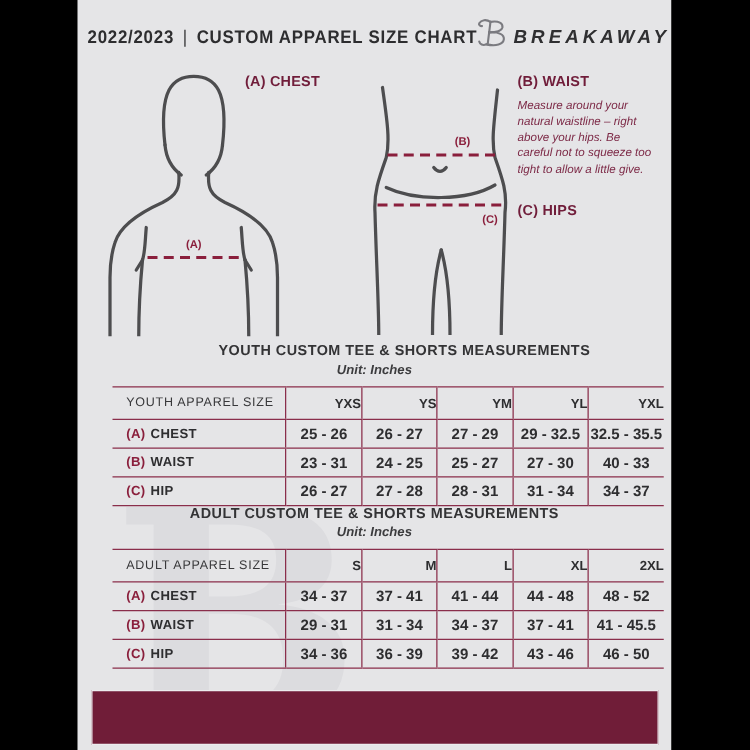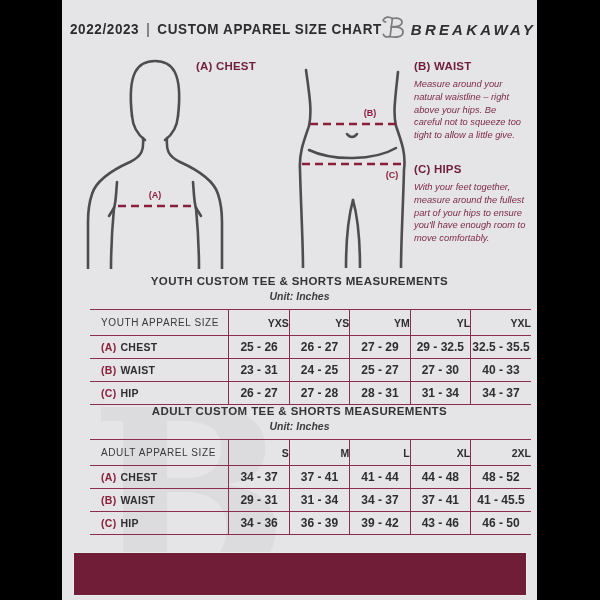--- a/index.html
+++ b/index.html
@@ -129,24 +129,23 @@
     <text x="102" y="120" text-anchor="middle" font-size="9" font-weight="bold" fill="#8a1f3c" font-family="Liberation Sans, sans-serif">(C)</text>
   </svg>
 
   <div class="guide-block" style="left:352px;top:60px;width:112px;">
     <p class="guide-heading">(B) WAIST</p>
     <p class="guide-text">Measure around your natural waistline – right above your hips. Be careful not to squeeze too tight to allow a little give.</p>
   </div>
 
   <div class="guide-block" style="left:352px;top:163px;width:112px;">
     <p class="guide-heading">(C) HIPS</p>
-    <p class="guide-text">With your feet together, measure around the fullest part of your hips to ensure you'll have enough room to move comfortably.</p>
-  </div>
-
-  <div class="section-title" style="top:275px;">YOUTH CUSTOM TEE &amp; SHORTS MEASUREMENTS</div>
+  </div>
+
+  <div class="section-title" style="top:275px;padding-left:24px;">YOUTH CUSTOM TEE &amp; SHORTS MEASUREMENTS</div>
   <div class="unit-line" style="top:290px;">Unit: Inches</div>
 
   <div class="table-wrap" style="top:309px;">
     <table class="size-table">
       <colgroup>
           <col class="c0">
           <col class="cn">
           <col class="cn">
           <col class="cn">
           <col class="cn">

